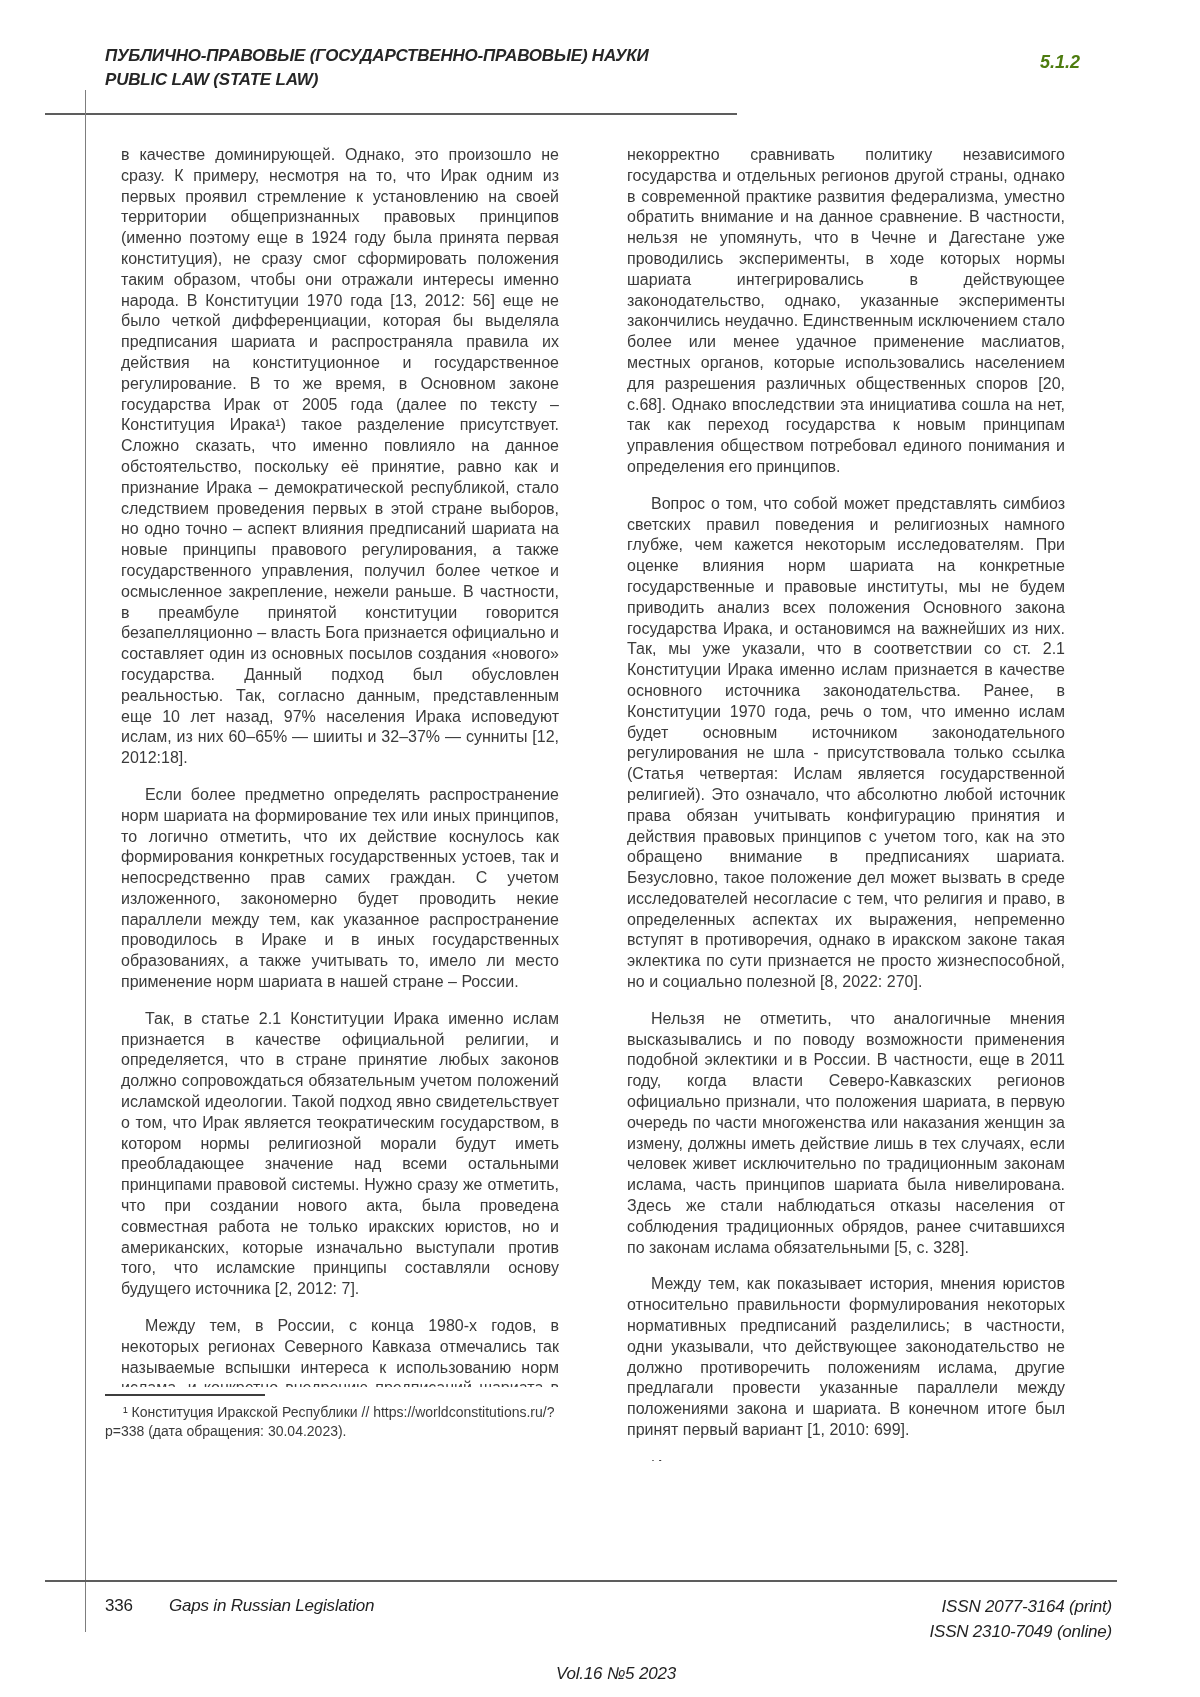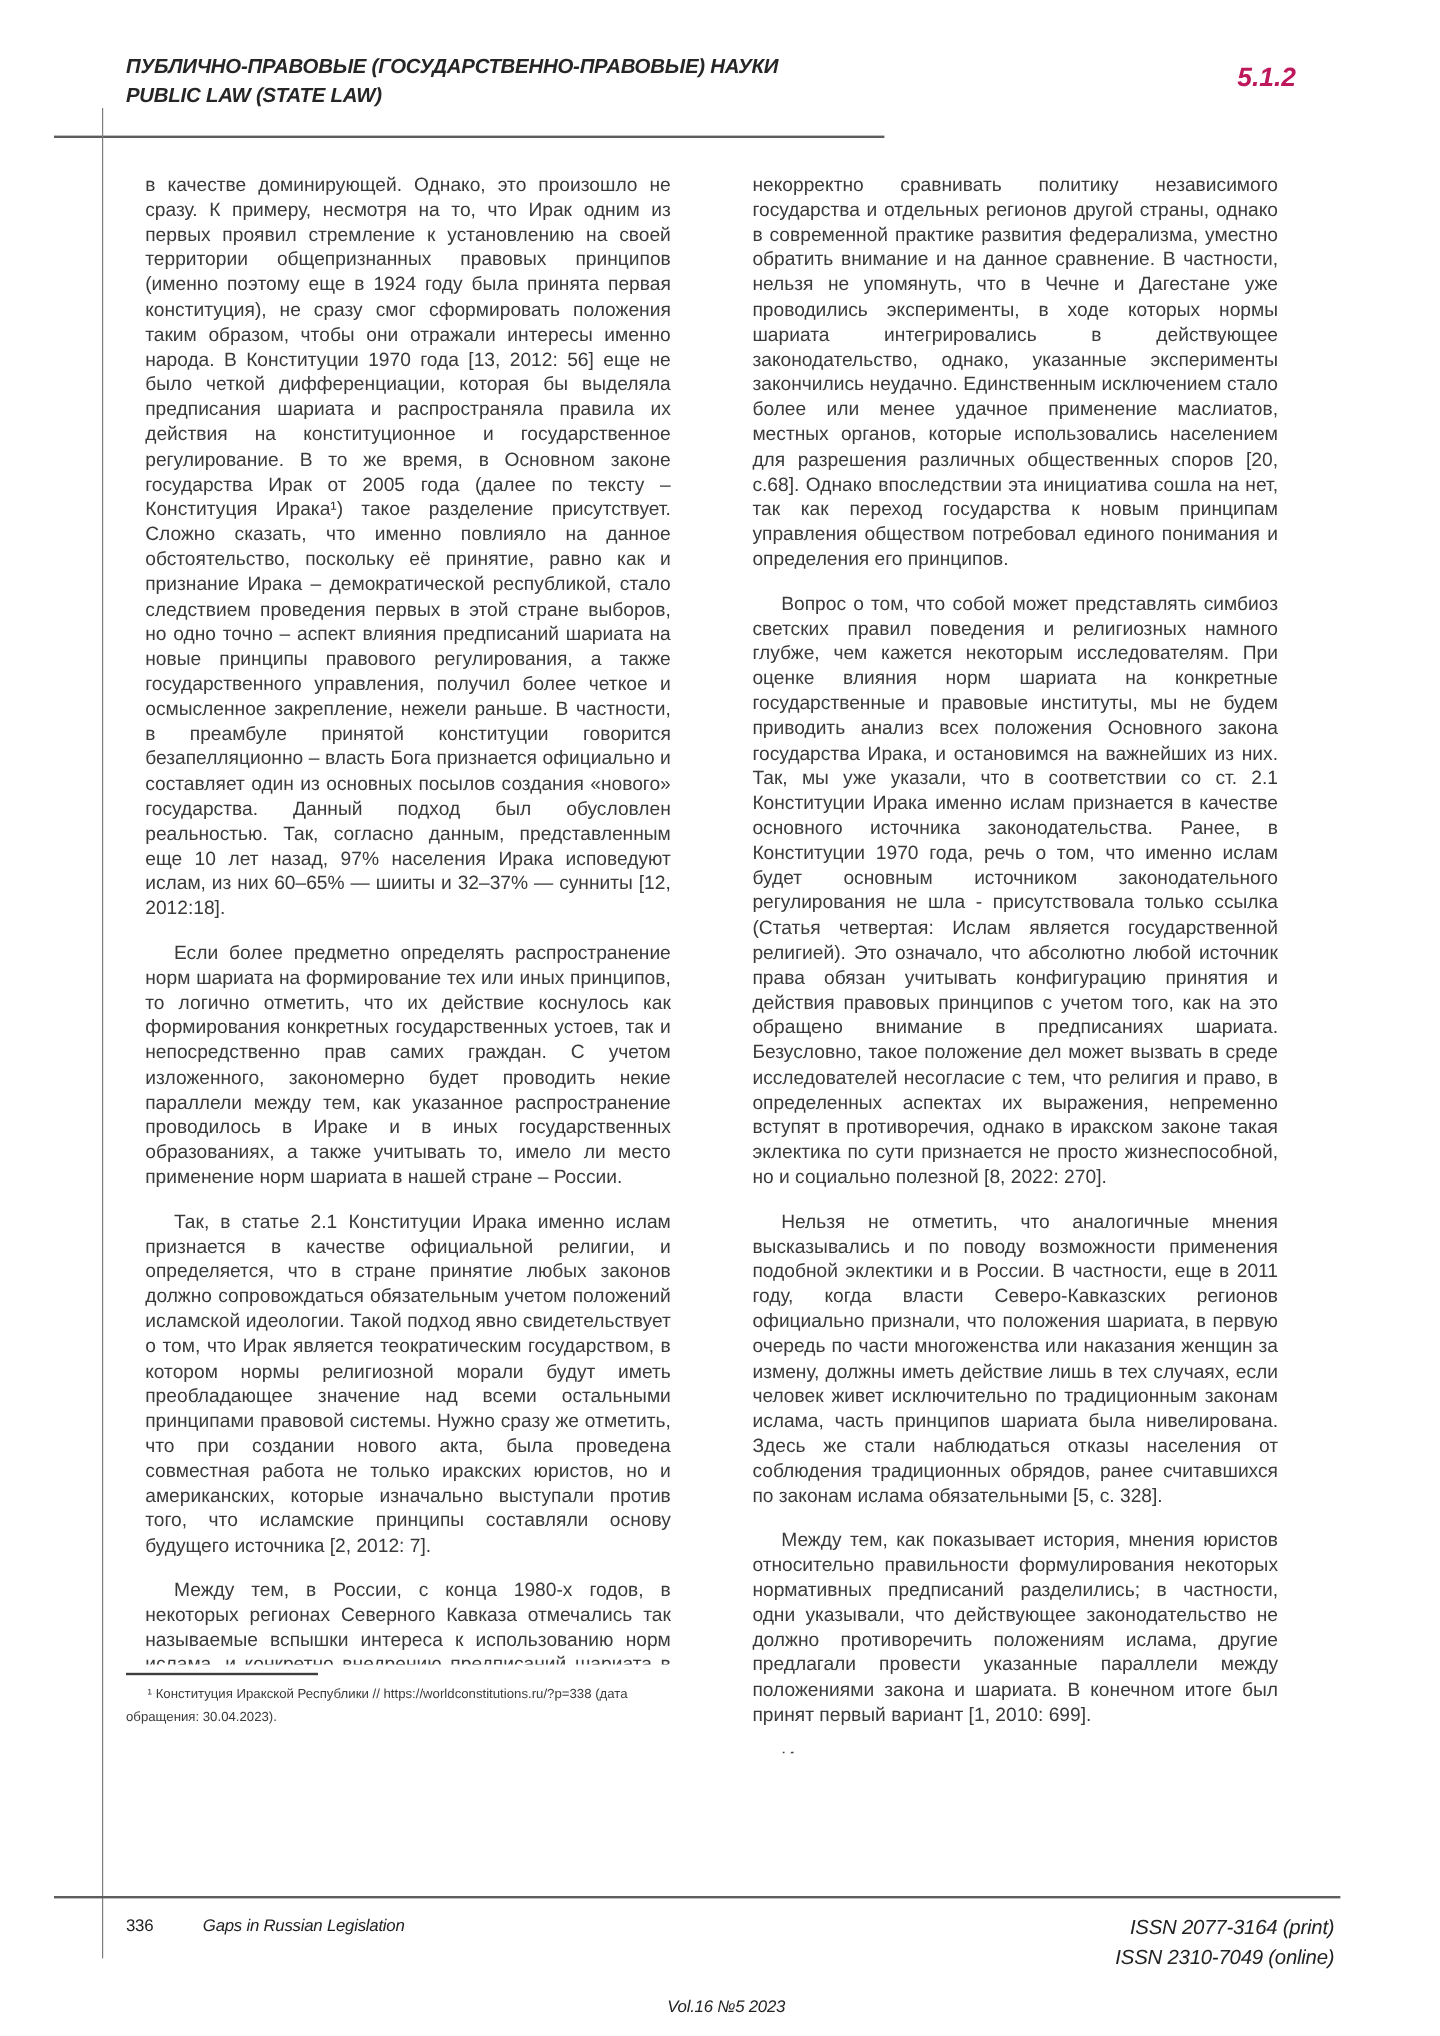--- a/index.html
+++ b/index.html
@@ -15,21 +15,21 @@
   
   .header-titles {
     position: absolute; left: 105px; top: 44px; width: 700px;
     font-style: italic; font-weight: bold;
     font-size: 17px; line-height: 24px;
     color: #262626; letter-spacing: -0.2px;
   }
   .section-code {
     position: absolute; right: 120px; top: 52px;
     font-style: italic; font-weight: bold;
-    font-size: 22px; color: #be185d;
+    font-size: 18px; color: #4d7c0f;
   }
   .header-rule {
     position: absolute; left: 45px; top: 113px;
     width: 692px; height: 2px; background: #5d5d5d;
   }
   .vertical-rule {
     position: absolute; left: 85px; top: 90px;
     width: 1px; height: 1542px; background: #7d7d7d;
   }
 
@@ -49,32 +49,32 @@
   .col p.no-indent { text-indent: 0; }
 
   
   .footnote {
     position: absolute; left: 105px; top: 1394px; width: 470px;
   }
   .footnote-rule {
     width: 160px; height: 2px; background: #3d3d3d; margin-bottom: 7px;
   }
   .footnote p {
-    margin: 0; font-size: 11px; line-height: 18.5px;
+    margin: 0; font-size: 14px; line-height: 18.5px;
     text-indent: 18px; color: #3a3a3a; text-align: left;
   }
 
   
   .footer-rule {
     position: absolute; left: 45px; top: 1580px;
     width: 1072px; height: 2px; background: #5d5d5d;
   }
   .footer-item {
     position: absolute; font-style: italic; color: #222222;
-    font-size: 14px; letter-spacing: -0.2px; white-space: nowrap;
+    font-size: 17px; letter-spacing: -0.2px; white-space: nowrap;
   }
   .page-number { left: 105px; top: 1596px; font-style: normal; }
   .journal-title { left: 155px; top: 1596px; margin-left: 14px; }
   .volume-issue { left: 556px; top: 1664px; }
   .issn-block {
     position: absolute; right: 88px; top: 1594px;
     text-align: right; font-style: italic; color: #222222;
     font-size: 17px; letter-spacing: -0.2px; line-height: 25px;
   }
 </style>

